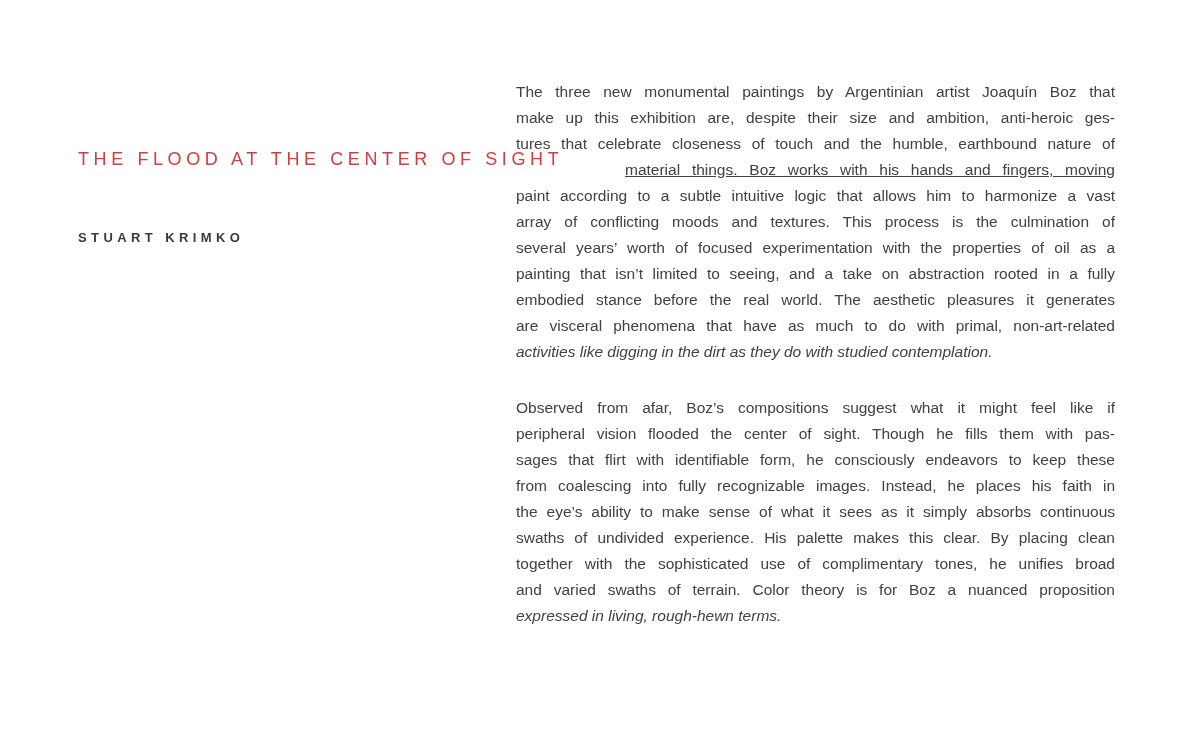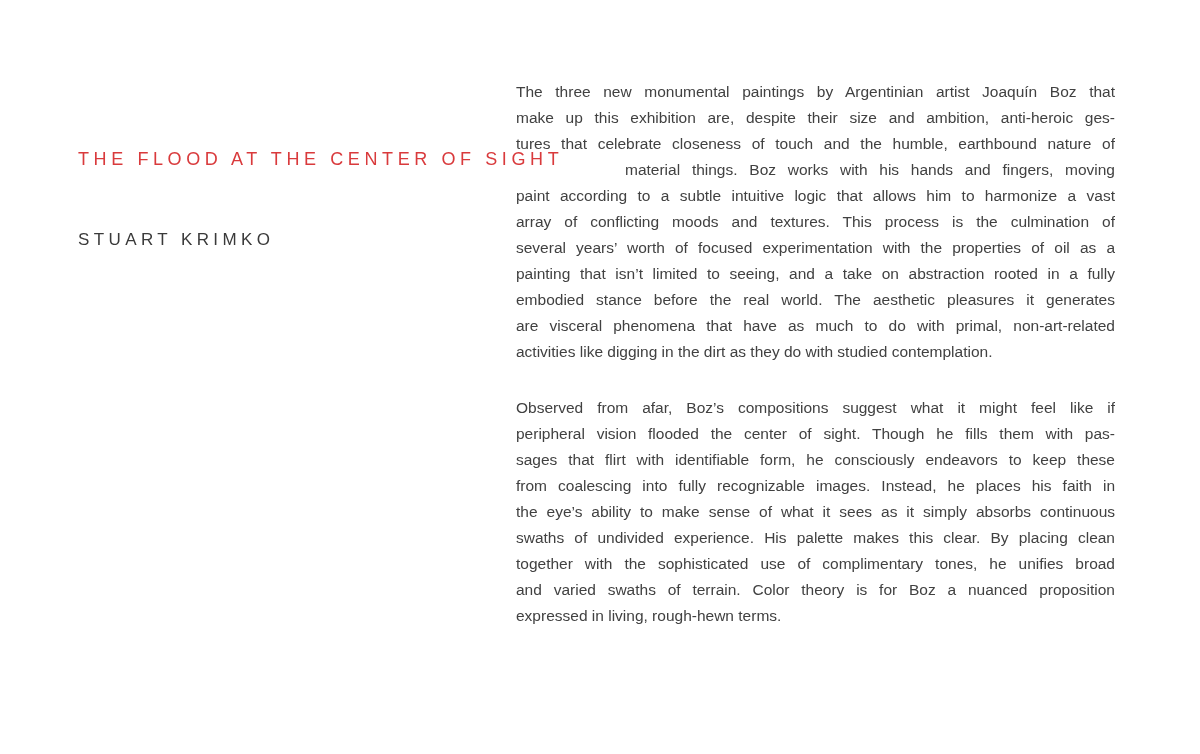--- a/index.html
+++ b/index.html
@@ -23,22 +23,22 @@
     font-weight: 400;
     letter-spacing: 4.6px;
     white-space: nowrap;
     color: var(--accent-red, #d93a3c);
     margin: 0;
   }
   .author-name {
     position: absolute;
     left: 78px;
     top: 230px;
-    font-size: 17px;
-    font-weight: 400;
+    font-size: 13px;
+    font-weight: 700;
     letter-spacing: 4.4px;
     white-space: nowrap;
     color: var(--author-color, #3a3a3a);
   }
   .essay-body {
     position: absolute;
     left: 508px;
     top: 71px;
     width: 615px;
     font-size: 15.5px;
@@ -46,24 +46,25 @@
     color: var(--body-color, #414141);
   }
   .paragraph { margin: 8px; }
   .paragraph + .paragraph { margin-top: 30px; }
   .line {
     height: 26px;
     overflow: hidden;
     text-align: justify;
     text-align-last: justify;
   }
-  .line.indented { padding-left: 109px; }
+  .line.indented { padding-left: 109px; text-decoration: underline; }
   .line.last {
     text-align: left;
     text-align-last: left;
+    font-style: italic;
   }
 </style>
 </head>
 <body>
 
 <h1 class="page-title">THE FLOOD AT THE CENTER OF SIGHT</h1>
 
 <div class="author-name">STUART KRIMKO</div>
 
 <section class="essay-body" id="essay-body">

